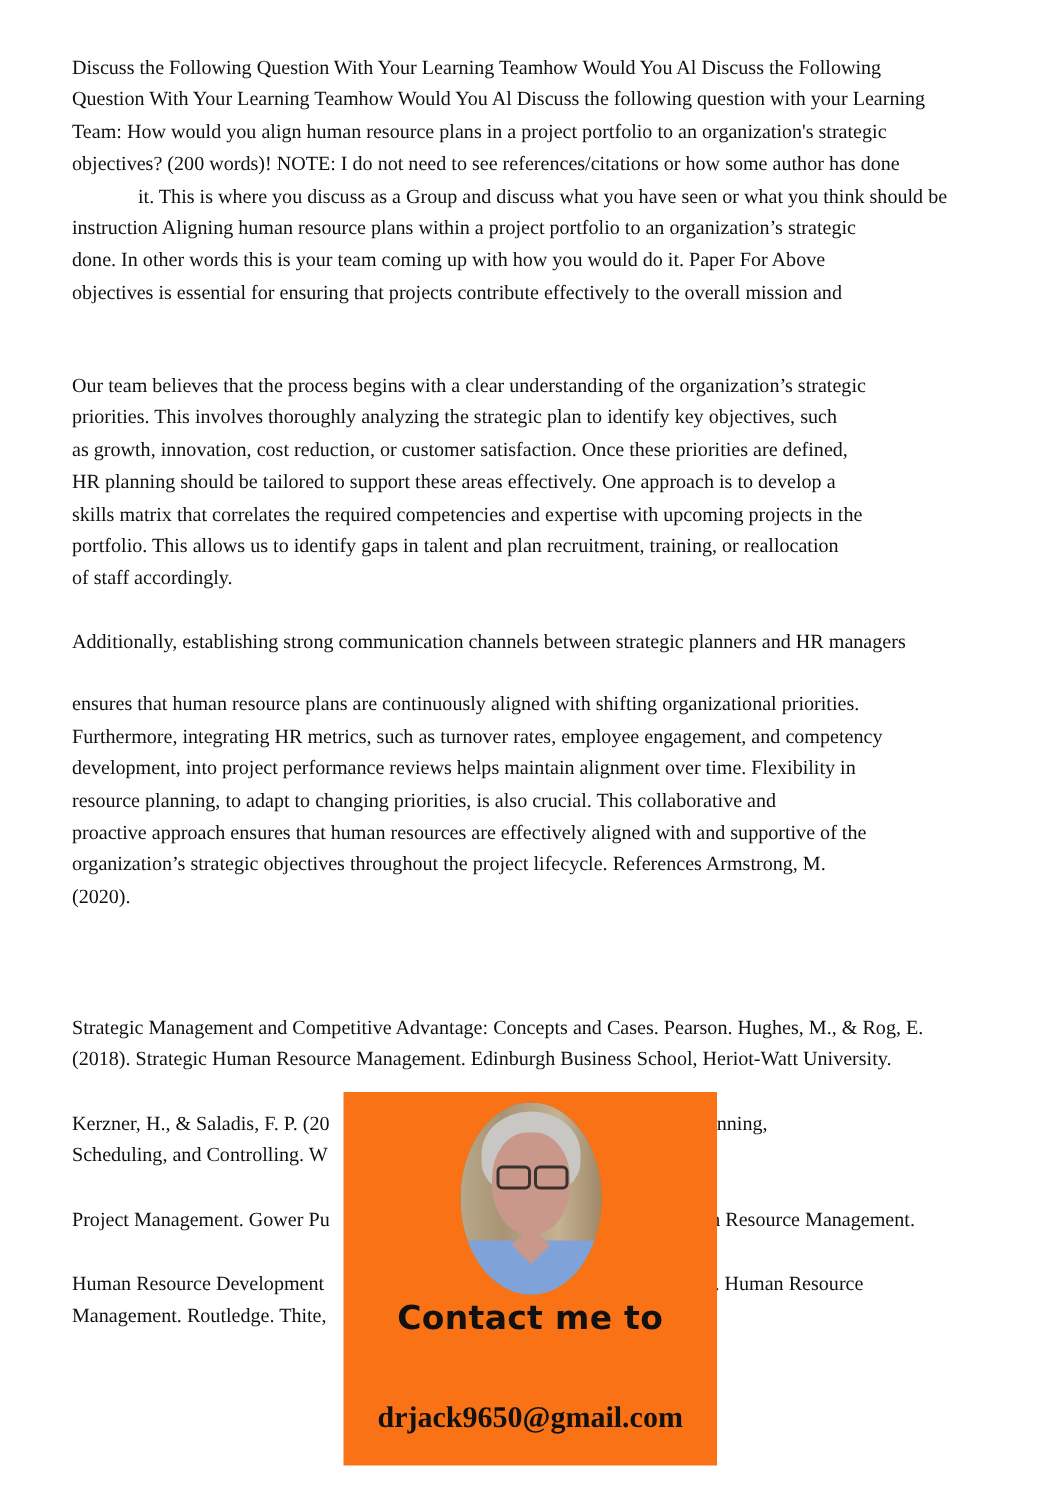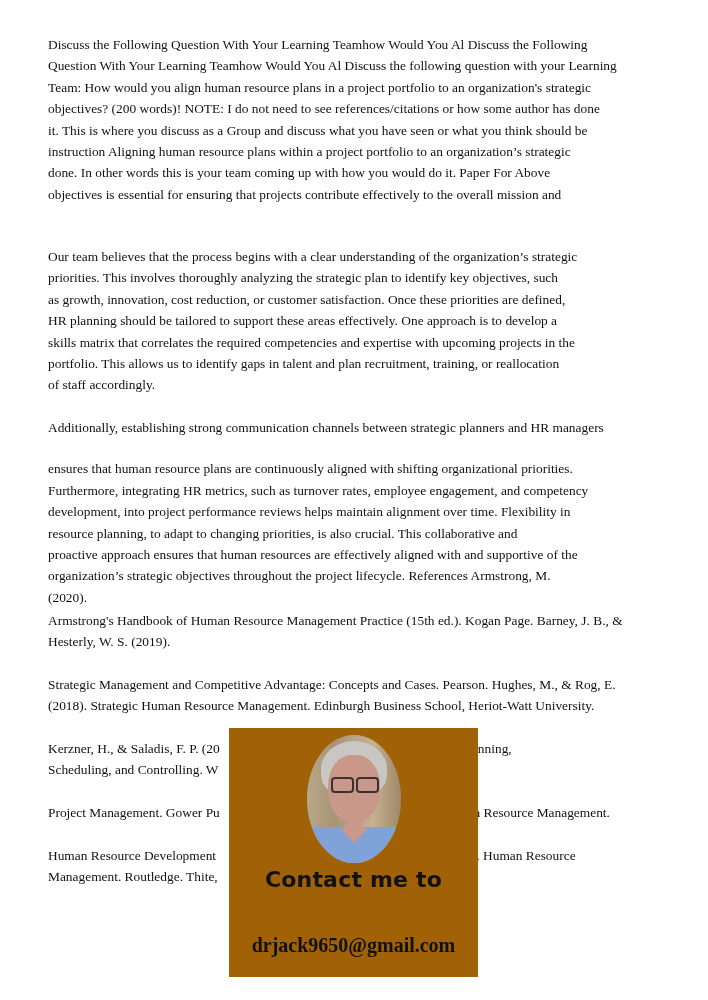--- a/index.html
+++ b/index.html
@@ -122,21 +122,21 @@
 </head>
 <body>
 
 <div class="page">
 
   <div class="text-block" id="p0" style="top: 34px;">
     <span class="line" style="white-space: pre;">Discuss the Following Question With Your Learning Teamhow Would You Al Discuss the Following</span>
     <span class="line" style="white-space: pre;">Question With Your Learning Teamhow Would You Al Discuss the following question with your Learning</span>
     <span class="line" style="white-space: pre;">Team: How would you align human resource plans in a project portfolio to an organization's strategic</span>
     <span class="line" style="white-space: pre;">objectives? (200 words)! NOTE: I do not need to see references/citations or how some author has done</span>
-    <span class="line" style="white-space: pre;">it. This is where you discuss as a Group and discuss what you have seen or what you think should be</span>
+    <span class="line" style="white-space: pre; margin-left: 44px;">it. This is where you discuss as a Group and discuss what you have seen or what you think should be</span>
     <span class="line" style="white-space: pre;">instruction Aligning human resource plans within a project portfolio to an organization’s strategic</span>
     <span class="line" style="white-space: pre;">done. In other words this is your team coming up with how you would do it. Paper For Above</span>
     <span class="line" style="white-space: pre;">objectives is essential for ensuring that projects contribute effectively to the overall mission and</span>
   </div>
 
   <div class="text-block" id="p1" style="top: 246px;">
     <span class="line" style="white-space: pre;">Our team believes that the process begins with a clear understanding of the organization’s strategic</span>
     <span class="line" style="white-space: pre;">priorities. This involves thoroughly analyzing the strategic plan to identify key objectives, such</span>
     <span class="line" style="white-space: pre;">as growth, innovation, cost reduction, or customer satisfaction. Once these priorities are defined,</span>
     <span class="line" style="white-space: pre;">HR planning should be tailored to support these areas effectively. One approach is to develop a</span>
@@ -149,45 +149,41 @@
     <span class="line" style="white-space: pre;">Additionally, establishing strong communication channels between strategic planners and HR managers</span>
     <span class="line" style="white-space: pre; margin-top: 20px;">ensures that human resource plans are continuously aligned with shifting organizational priorities.</span>
     <span class="line" style="white-space: pre;">Furthermore, integrating HR metrics, such as turnover rates, employee engagement, and competency</span>
     <span class="line" style="white-space: pre;">development, into project performance reviews helps maintain alignment over time. Flexibility in</span>
     <span class="line" style="white-space: pre;">resource planning, to adapt to changing priorities, is also crucial. This collaborative and</span>
     <span class="line" style="white-space: pre;">proactive approach ensures that human resources are effectively aligned with and supportive of the</span>
     <span class="line" style="white-space: pre;">organization’s strategic objectives throughout the project lifecycle. References Armstrong, M.</span>
     <span class="line" style="white-space: pre;">(2020).</span>
   </div>
 
-  <div class="text-block" id="p3" style="top: 610px;">
-    <span class="line" style="white-space: pre;">Armstrong's Handbook of Human Resource Management Practice (15th ed.). Kogan Page. Barney, J. B., &amp;</span>
-    <span class="line" style="white-space: pre;">Hesterly, W. S. (2019).</span>
-  </div>
 
   <div class="text-block" id="p4" style="top: 674px;">
     <span class="line" style="white-space: pre;">Strategic Management and Competitive Advantage: Concepts and Cases. Pearson. Hughes, M., &amp; Rog, E.</span>
     <span class="line" style="white-space: pre;">(2018). Strategic Human Resource Management. Edinburgh Business School, Heriot-Watt University.</span>
   </div>
 
   <div class="text-block" id="p5" style="top: 738px;">
     <span class="line" style="white-space: pre;">Kerzner, H., &amp; Saladis, F. P. (20                                                          roach to Planning,</span>
     <span class="line" style="white-space: pre;">Scheduling, and Controlling. W</span>
   </div>
 
   <div class="text-block" id="p6" style="top: 802px;">
     <span class="line" style="white-space: pre;">Project Management. Gower Pu                                                             ng Human Resource Management.</span>
   </div>
 
   <div class="text-block" id="p7" style="top: 845px;">
     <span class="line" style="white-space: pre;">Human Resource Development                                                             , T. (2017). Human Resource</span>
     <span class="line" style="white-space: pre;">Management. Routledge. Thite,</span>
   </div>
 
-  <div class="overlay" style="background: #a16207;">
+  <div class="overlay" style="background: #f97316;">
     <div class="portrait">
       <div class="bg-shelf"></div>
       <div class="shirt"></div>
       <div class="collar"></div>
       <div class="hair"></div>
       <div class="face"></div>
       <div class="glasses-l"></div>
       <div class="glasses-r"></div>
     </div>
     <div class="contact-line l1">Contact me to</div>

